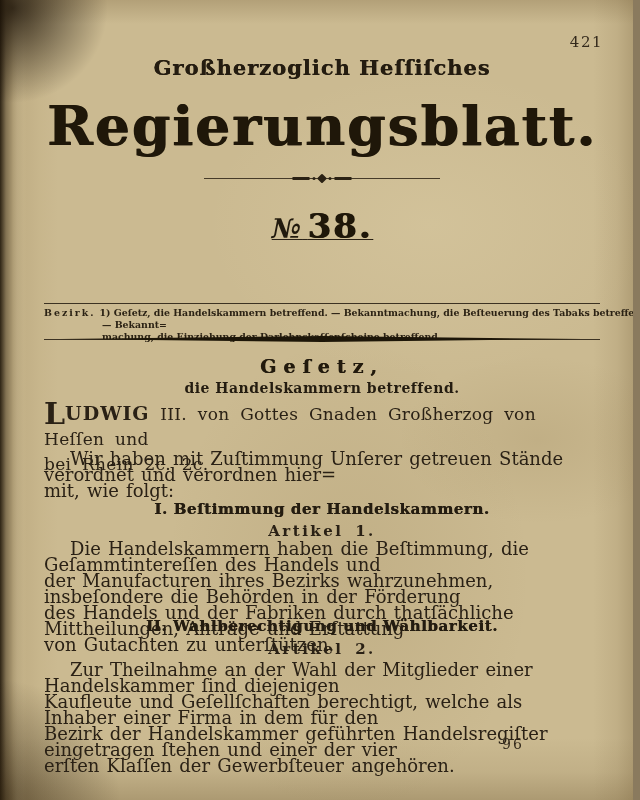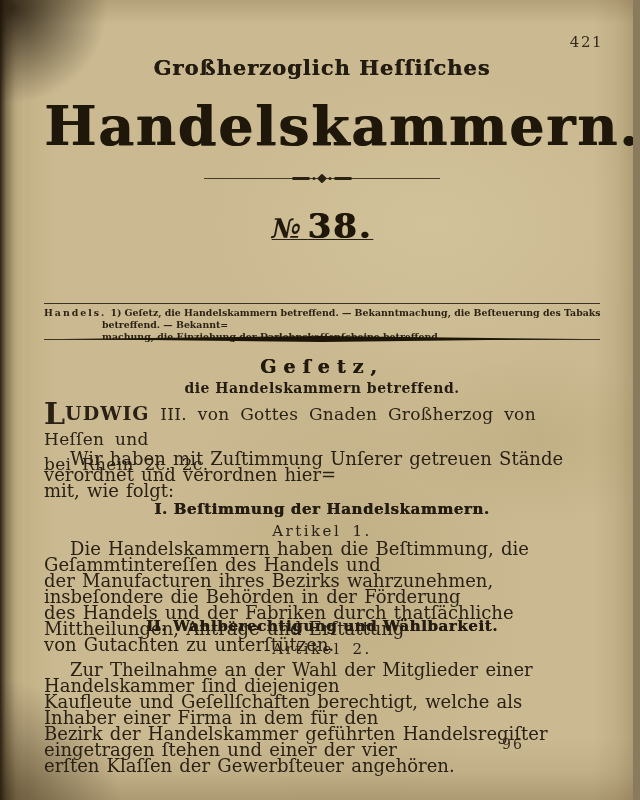--- a/index.html
+++ b/index.html
@@ -46,59 +46,59 @@
   .h-gesetz{top:355px;font-size:19px;font-weight:bold;letter-spacing:7px;text-shadow:0.5px 0 0 currentColor;color:#221a0d;}
   .h-sub{top:380px;font-size:14px;font-weight:bold;letter-spacing:0.5px;color:#241c10;}
   .ludwig{top:401px;font-size:17px;line-height:25px;word-spacing:5px;letter-spacing:0.3px;}
   .init{font-size:30px;font-weight:bold;vertical-align:-4px;letter-spacing:0;}
   .caps{font-size:19px;font-weight:bold;letter-spacing:1px;}
   .lines{white-space:pre-line;}
   .para{font-size:18px;line-height:16px;word-spacing:1.5px;white-space:pre-line;text-indent:26px;}
   .preamble{top:451px;}
   .h-sec{font-size:15px;font-weight:bold;letter-spacing:0.6px;text-shadow:0.4px 0 0 currentColor;color:#241c10;}
   .h-sec1{top:500px;}
-  .h-art{font-size:15px;letter-spacing:2.5px;word-spacing:4px;}
+  .h-art{font-size:15px;letter-spacing:2.5px;word-spacing:4px;font-weight:bold;}
   .h-art1{top:522px;}
   .para1{top:541px;}
   .h-sec2{top:617px;}
   .h-art2{top:640px;}
   .para2{top:662px;}
   .sig{top:736px;left:502px;font-size:14px;letter-spacing:2px;color:#342a1c;}
 </style>
 </head>
 <body>
 
 <div class="page">
 
   <div class="abs pgnum">421</div>
 
   <div class="abs col center kicker">Großherzoglich Heſſiſches</div>
 
-  <div class="abs col center title">Handelskammern.</div>
+  <div class="abs col center title">Regierungsblatt.</div>
 
   <div class="abs ornament">
     <span class="orn-center">
       <i class="orn-dash"></i>
       <i class="orn-dot"></i>
       <i class="orn-diamond"></i>
       <i class="orn-dot"></i>
       <i class="orn-dash"></i>
     </span>
   </div>
 
   <div class="abs col center issue">
     <span class="no-sym">№</span>
     <span class="no-val">38.</span>
   </div>
 
 
   <div class="abs col rule-top"></div>
 
   <div class="abs col inhalt">
-    <span class="inhalt-label">Handels.</span><span class="lines">1) Geſetz, die Handelskammern betreffend. — Bekanntmachung, die Beſteuerung des Tabaks betreffend. — Bekannt=
+    <span class="inhalt-label">Bezirk.</span><span class="lines">1) Geſetz, die Handelskammern betreffend. — Bekanntmachung, die Beſteuerung des Tabaks betreffend. — Bekannt=
 machung, die Einziehung der Darlehnskaſſenſcheine betreffend.</span>
   </div>
 
   <div class="abs col swelled"></div>
 
   <div class="abs col center h-gesetz">Geſetz,</div>
   <div class="abs col center h-sub">die Handelskammern betreffend.</div>
 
   <div class="abs col ludwig">
     <span class="init">L</span><span class="caps">UDWIG</span>

